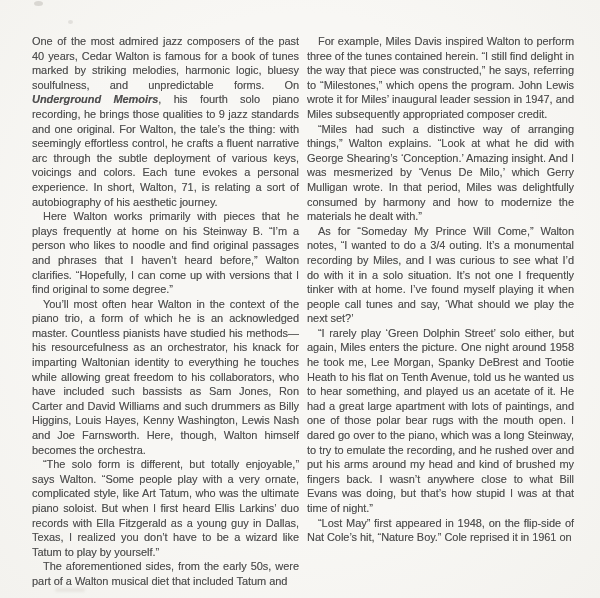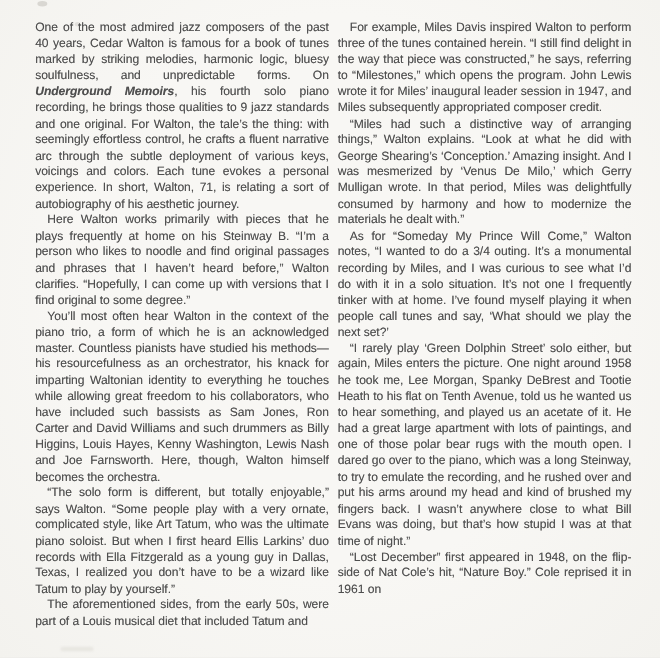--- a/index.html
+++ b/index.html
@@ -12,21 +12,21 @@
     width: 600px;
     height: 598px;
     margin: 0 auto;
     overflow: hidden;
     background: radial-gradient(ellipse at 50% 45%, #f8f7f4 55%, #f3f2ee 100%);
     font-family: "Liberation Sans", sans-serif;
   }
   .columns {
     position: absolute;
     left: 32px;
-    top: 18px;
+    top: 34px;
     width: 542px;
     display: flex;
     gap: 8px;
   }
   .col {
     width: 267px;
     flex: 0 0 267px;
   }
   p.para {
     margin: 0;
@@ -60,23 +60,23 @@
   <div class="artifact" id="speck-1"></div>
   <div class="artifact" id="speck-2"></div>
   <div class="artifact" id="smudge-1"></div>
 
   <div class="columns">
     <div class="col">
         <p class="para"><span>One of the most admired jazz composers of the past 40 years, Cedar Walton is famous for a book of tunes marked by striking melodies, harmonic logic, bluesy soulfulness, and unpredictable forms. On </span><span class="em">Underground Memoirs</span><span>, his fourth solo piano recording, he brings those qualities to 9 jazz standards and one original. For Walton, the tale’s the thing: with seemingly effortless control, he crafts a fluent narrative arc through the subtle deployment of various keys, voicings and colors. Each tune evokes a personal experience. In short, Walton, 71, is relating a sort of autobiography of his aesthetic journey.</span></p>
         <p class="para indent"><span>Here Walton works primarily with pieces that he plays frequently at home on his Steinway B. “I’m a person who likes to noodle and find original passages and phrases that I haven’t heard before,” Walton clarifies. “Hopefully, I can come up with versions that I find original to some degree.”</span></p>
         <p class="para indent"><span>You’ll most often hear Walton in the context of the piano trio, a form of which he is an acknowledged master. Countless pianists have studied his methods—his resourcefulness as an orchestrator, his knack for imparting Waltonian identity to everything he touches while allowing great freedom to his collaborators, who have included such bassists as Sam Jones, Ron Carter and David Williams and such drummers as Billy Higgins, Louis Hayes, Kenny Washington, Lewis Nash and Joe Farnsworth. Here, though, Walton himself becomes the orchestra.</span></p>
         <p class="para indent"><span>“The solo form is different, but totally enjoyable,” says Walton. “Some people play with a very ornate, complicated style, like Art Tatum, who was the ultimate piano soloist. But when I first heard Ellis Larkins’ duo records with Ella Fitzgerald as a young guy in Dallas, Texas, I realized you don’t have to be a wizard like Tatum to play by yourself.”</span></p>
-        <p class="para indent"><span>The aforementioned sides, from the early 50s, were part of a Louis musical diet that included Tatum and</span></p>
+        <p class="para indent"><span>The aforementioned sides, from the early 50s, were part of a Walton musical diet that included Tatum and</span></p>
       </div>
     <div class="col">
         <p class="para indent"><span>For example, Miles Davis inspired Walton to perform three of the tunes contained herein. “I still find delight in the way that piece was constructed,” he says, referring to “Milestones,” which opens the program. John Lewis wrote it for Miles’ inaugural leader session in 1947, and Miles subsequently appropriated composer credit.</span></p>
         <p class="para indent"><span>“Miles had such a distinctive way of arranging things,” Walton explains. “Look at what he did with George Shearing’s ‘Conception.’ Amazing insight. And I was mesmerized by ‘Venus De Milo,’ which Gerry Mulligan wrote. In that period, Miles was delightfully consumed by harmony and how to modernize the materials he dealt with.”</span></p>
         <p class="para indent"><span>As for “Someday My Prince Will Come,” Walton notes, “I wanted to do a 3/4 outing. It’s a monumental recording by Miles, and I was curious to see what I’d do with it in a solo situation. It’s not one I frequently tinker with at home. I’ve found myself playing it when people call tunes and say, ‘What should we play the next set?’</span></p>
         <p class="para indent"><span>“I rarely play ‘Green Dolphin Street’ solo either, but again, Miles enters the picture. One night around 1958 he took me, Lee Morgan, Spanky DeBrest and Tootie Heath to his flat on Tenth Avenue, told us he wanted us to hear something, and played us an acetate of it. He had a great large apartment with lots of paintings, and one of those polar bear rugs with the mouth open. I dared go over to the piano, which was a long Steinway, to try to emulate the recording, and he rushed over and put his arms around my head and kind of brushed my fingers back. I wasn’t anywhere close to what Bill Evans was doing, but that’s how stupid I was at that time of night.”</span></p>
-        <p class="para indent"><span>“Lost December” first appeared in 1948, on the flip-side of Nat Cole’s hit, “Nature Boy.” Cole reprised it in 1961 on</span></p>
+        <p class="para indent"><span>“Lost May” first appeared in 1948, on the flip-side of Nat Cole’s hit, “Nature Boy.” Cole reprised it in 1961 on</span></p>
       </div>
   </div>
 </div>
 
 </body></html>

